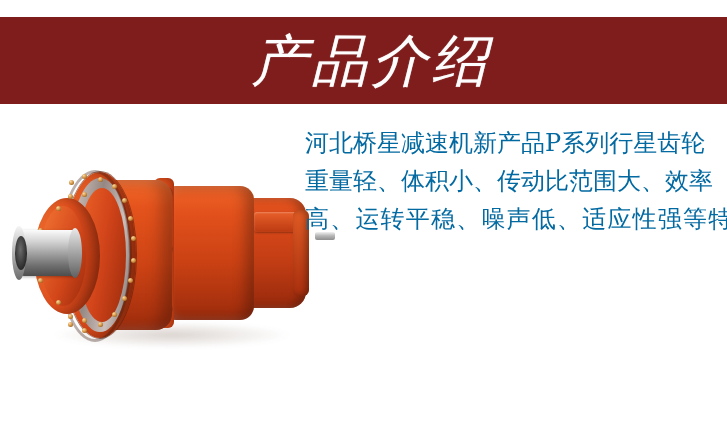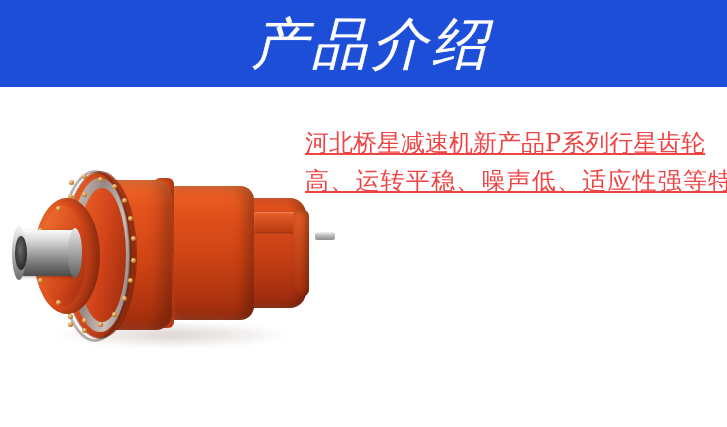--- a/index.html
+++ b/index.html
@@ -5,49 +5,48 @@
   html,body{margin:0;padding:0;}
   body{
     width:727px;height:427px;background:#ffffff;overflow:hidden;
     font-family:"DejaVu Sans","Liberation Sans",sans-serif;
     position:relative;
   }
   #page{position:relative;width:727px;height:427px;background:#fff;overflow:hidden;}
 
   
   #banner{
-    position:absolute;left:0;top:0;width:727px;height:87px;
-    background:#1d4ed8;
+    position:absolute;left:0;top:17px;width:727px;height:87px;
+    background:#7f1d1d;
   }
   #banner-title{
     position:absolute;left:0;top:0;width:727px;height:87px;
     display:flex;align-items:center;justify-content:center;
     color:#fdfdfd;
     font-family:"DejaVu Serif","Liberation Serif",serif;
     font-size:56px;line-height:1;
     letter-spacing:4px;
     font-weight:400;
     font-style:italic;
     transform:translateX(8px);
     text-shadow:0 0 1px rgba(255,255,255,.6);
   }
 
   
   #copy{
     position:absolute;left:305px;top:124px;width:416px;
   }
   .copy-line{
-    color:#ef4444;
+    color:#0369a1;
     font-family:"DejaVu Serif","Liberation Serif",serif;
     font-size:24px;
     line-height:38px;
     white-space:nowrap;
     letter-spacing:0px;
     font-weight:500;
-    text-decoration:underline;
   }
   .copy-line.last{letter-spacing:1.2px;}
 
   
   #product{
     position:absolute;left:12px;top:172px;width:305px;height:180px;
   }
   #product .shadow{
     position:absolute;left:40px;top:150px;width:240px;height:26px;
     background:radial-gradient(ellipse at 50% 50%, rgba(90,60,40,.22) 0%, rgba(255,255,255,0) 70%);
@@ -237,16 +236,17 @@
     <div class="bolt" style="left:26px;top:106px;"></div>
 
     <div class="shaft"></div>
     <div class="shaft-end"></div>
     <div class="shaft-collar"></div>
     <div class="shaft-bore"></div>
   </div>
 
   <div id="copy">
     <div class="copy-line">河北桥星减速机新产品P系列行星齿轮</div>
+    <div class="copy-line">重量轻、体积小、传动比范围大、效率</div>
     <div class="copy-line last">高、运转平稳、噪声低、适应性强等特点。</div>
   </div>
 
 </div>
 
 </body></html>

